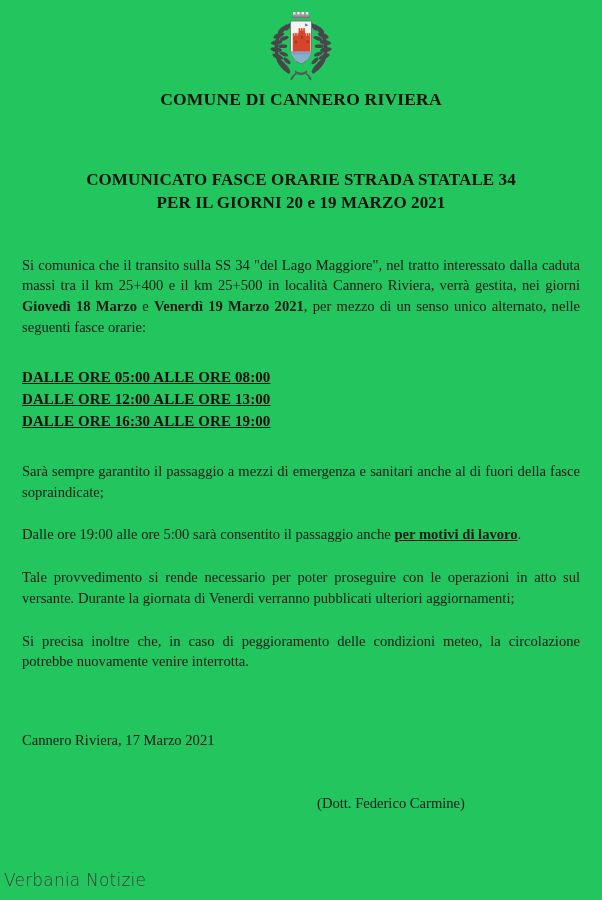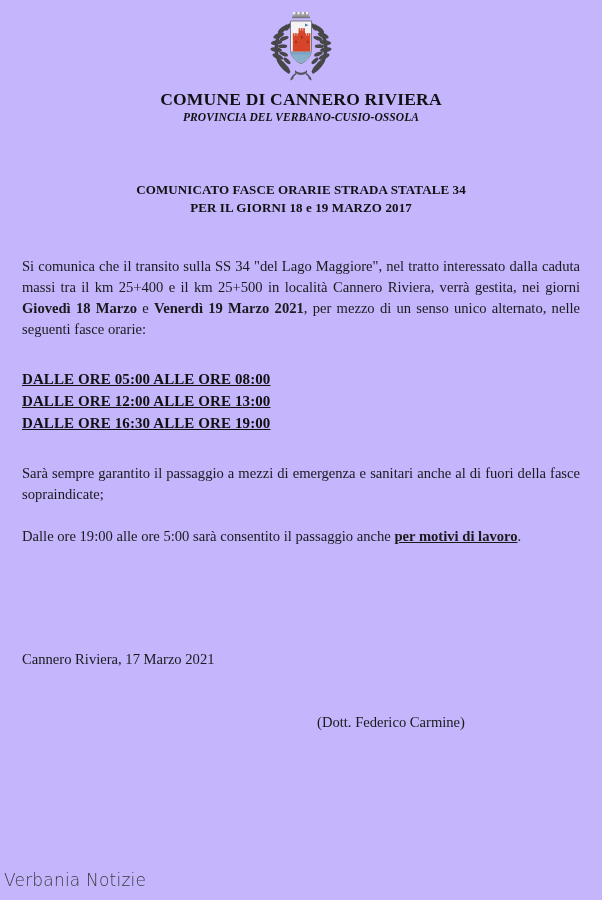--- a/index.html
+++ b/index.html
@@ -13,21 +13,21 @@
     position: relative;
     font-family: "Liberation Serif", "DejaVu Serif", serif;
     color: #1a1a1a;
     overflow: hidden;
   }
 
   .page {
     position: relative;
     width: 602px;
     height: 900px;
-    background: #c4b5fd;
+    background: #22c55e;
     box-sizing: border-box;
   }
 
   
   .crest-wrap {
     padding-top: 10px;
     display: flex;
     justify-content: center;
     align-items: flex-start;
   }
@@ -57,21 +57,21 @@
     letter-spacing: 0.1px;
     color: #111;
     margin-top: 1px;
   }
 
   
   .doc-title {
     margin-top: 58px;
     text-align: center;
     font-weight: bold;
-    font-size: 13px;
+    font-size: 17px;
     line-height: 1.38;
     color: #111;
     letter-spacing: 0.1px;
   }
   .doc-title .line2 { display: block; }
 
   
   .body-area {
     margin: 0 22px 8px 22px;
     padding-top: 40px;
@@ -222,26 +222,25 @@
           </g>
 
           <path d="M43.0 18.4 L43.0 13.6 L46.6 15.2 L43.0 16.6 Z" fill="#4f7fa8"></path>
         </g>
       </svg>
     </div>
   </div>
 
   <div class="org-block">
     <div class="org-name">COMUNE DI CANNERO RIVIERA</div>
-    <div class="org-sub">PROVINCIA DEL VERBANO-CUSIO-OSSOLA</div>
   </div>
 
   <div class="doc-title">
     <span class="line1">COMUNICATO FASCE ORARIE STRADA STATALE 34</span>
-    <span class="line2">PER IL GIORNI 18 e 19 MARZO 2017</span>
+    <span class="line2">PER IL GIORNI 20 e 19 MARZO 2021</span>
   </div>
 
   <div class="body-area">
 
     <p class="para"><span>Si comunica che il transito sulla SS 34 "del Lago Maggiore", nel tratto interessato dalla caduta massi tra il km 25+400 e il  km 25+500 in località Cannero Riviera, verrà gestita, nei giorni </span><span class="b">Giovedì 18 Marzo</span><span> e </span><span class="b">Venerdì 19 Marzo 2021</span><span>, per mezzo di un senso unico alternato, nelle seguenti fasce orarie:</span></p>
 
     <div class="slots">
       <div class="slot-line">DALLE ORE 05:00 ALLE ORE 08:00</div>
       <div class="slot-line">DALLE ORE 12:00 ALLE ORE 13:00</div>
       <div class="slot-line">DALLE ORE 16:30 ALLE ORE 19:00</div>
@@ -250,23 +249,25 @@
     <div class="gap-lg"></div>
 
     <p class="para">Sarà sempre garantito il passaggio a mezzi di emergenza e sanitari anche al di fuori della fasce sopraindicate;</p>
 
     <div class="gap-md"></div>
 
     <p class="para"><span>Dalle ore 19:00 alle ore 5:00 sarà consentito il passaggio anche </span><span class="bu">per motivi di lavoro</span><span>.</span></p>
 
     <div class="gap-md"></div>
 
+    <p class="para">Tale provvedimento si rende necessario per poter proseguire con le operazioni in atto sul versante. Durante la giornata di Venerdi verranno pubblicati ulteriori aggiornamenti;</p>
 
     <div class="gap-md"></div>
 
+    <p class="para">Si precisa inoltre che, in caso di peggioramento delle condizioni meteo, la circolazione potrebbe nuovamente venire interrotta.</p>
 
     <div style="height:60px"></div>
 
     <div class="place-date">Cannero Riviera, 17 Marzo 2021</div>
 
     <div class="sign-block">
       <span class="sign-name">(Dott. Federico Carmine)</span>
     </div>
 
   </div>

